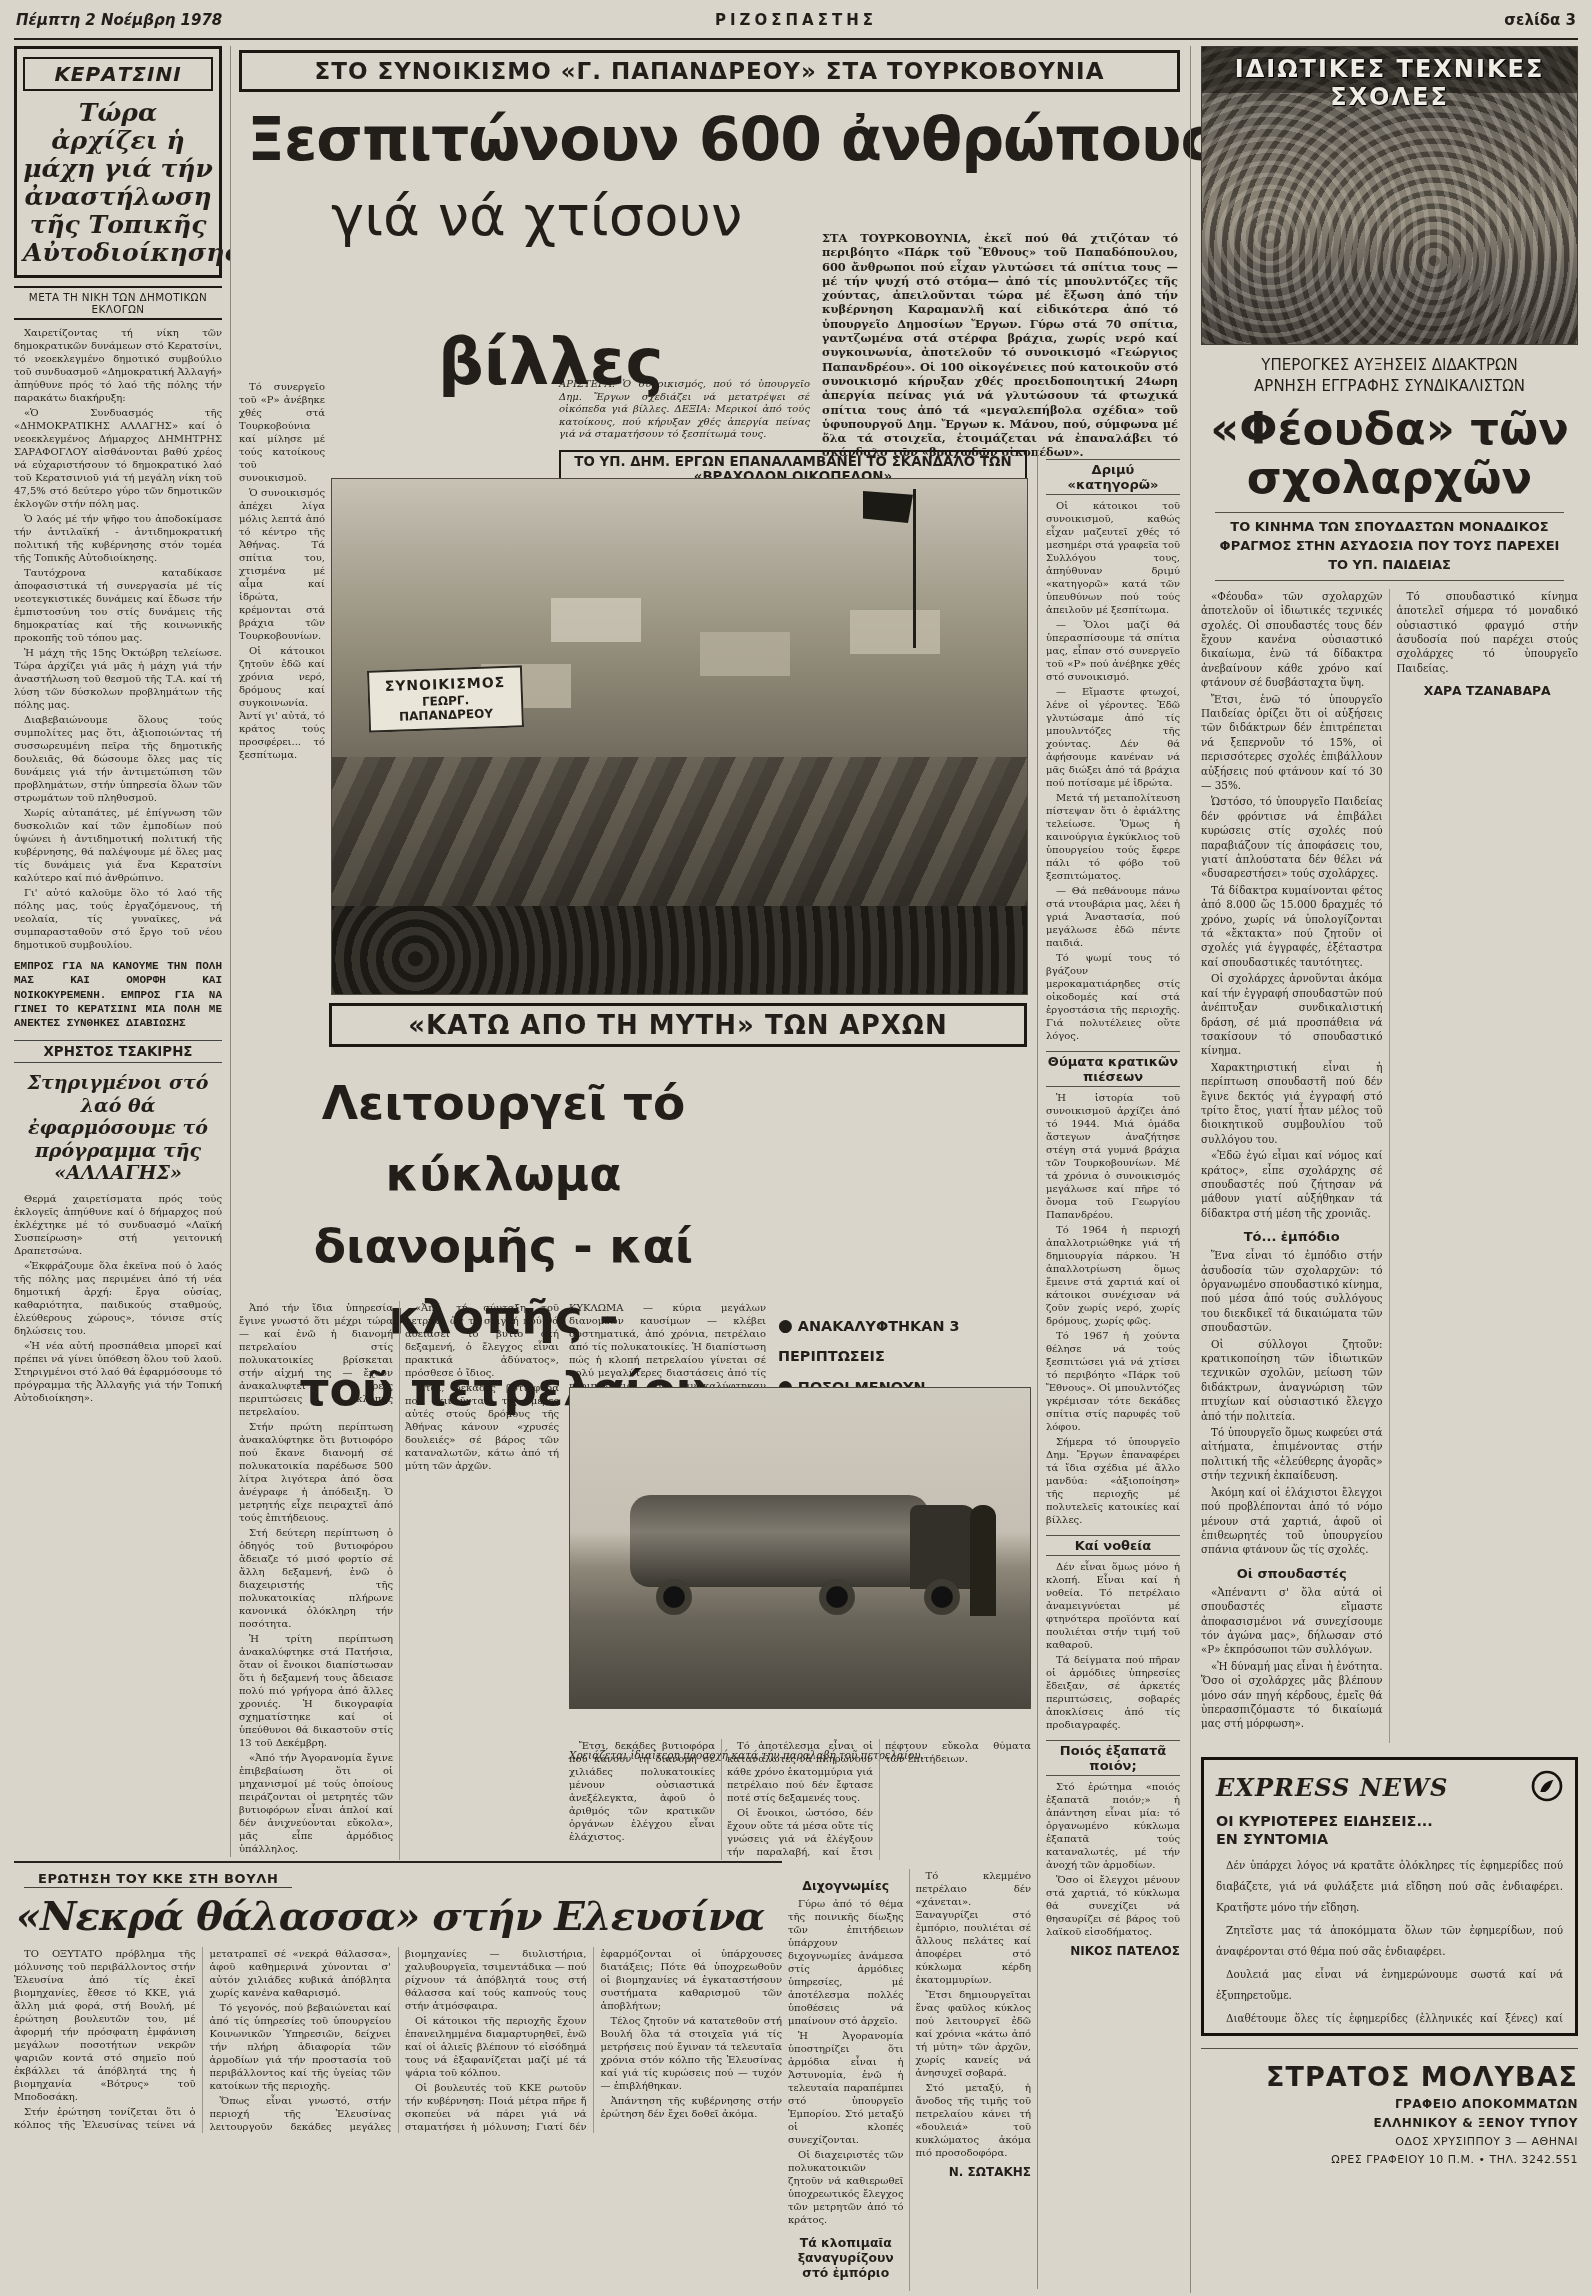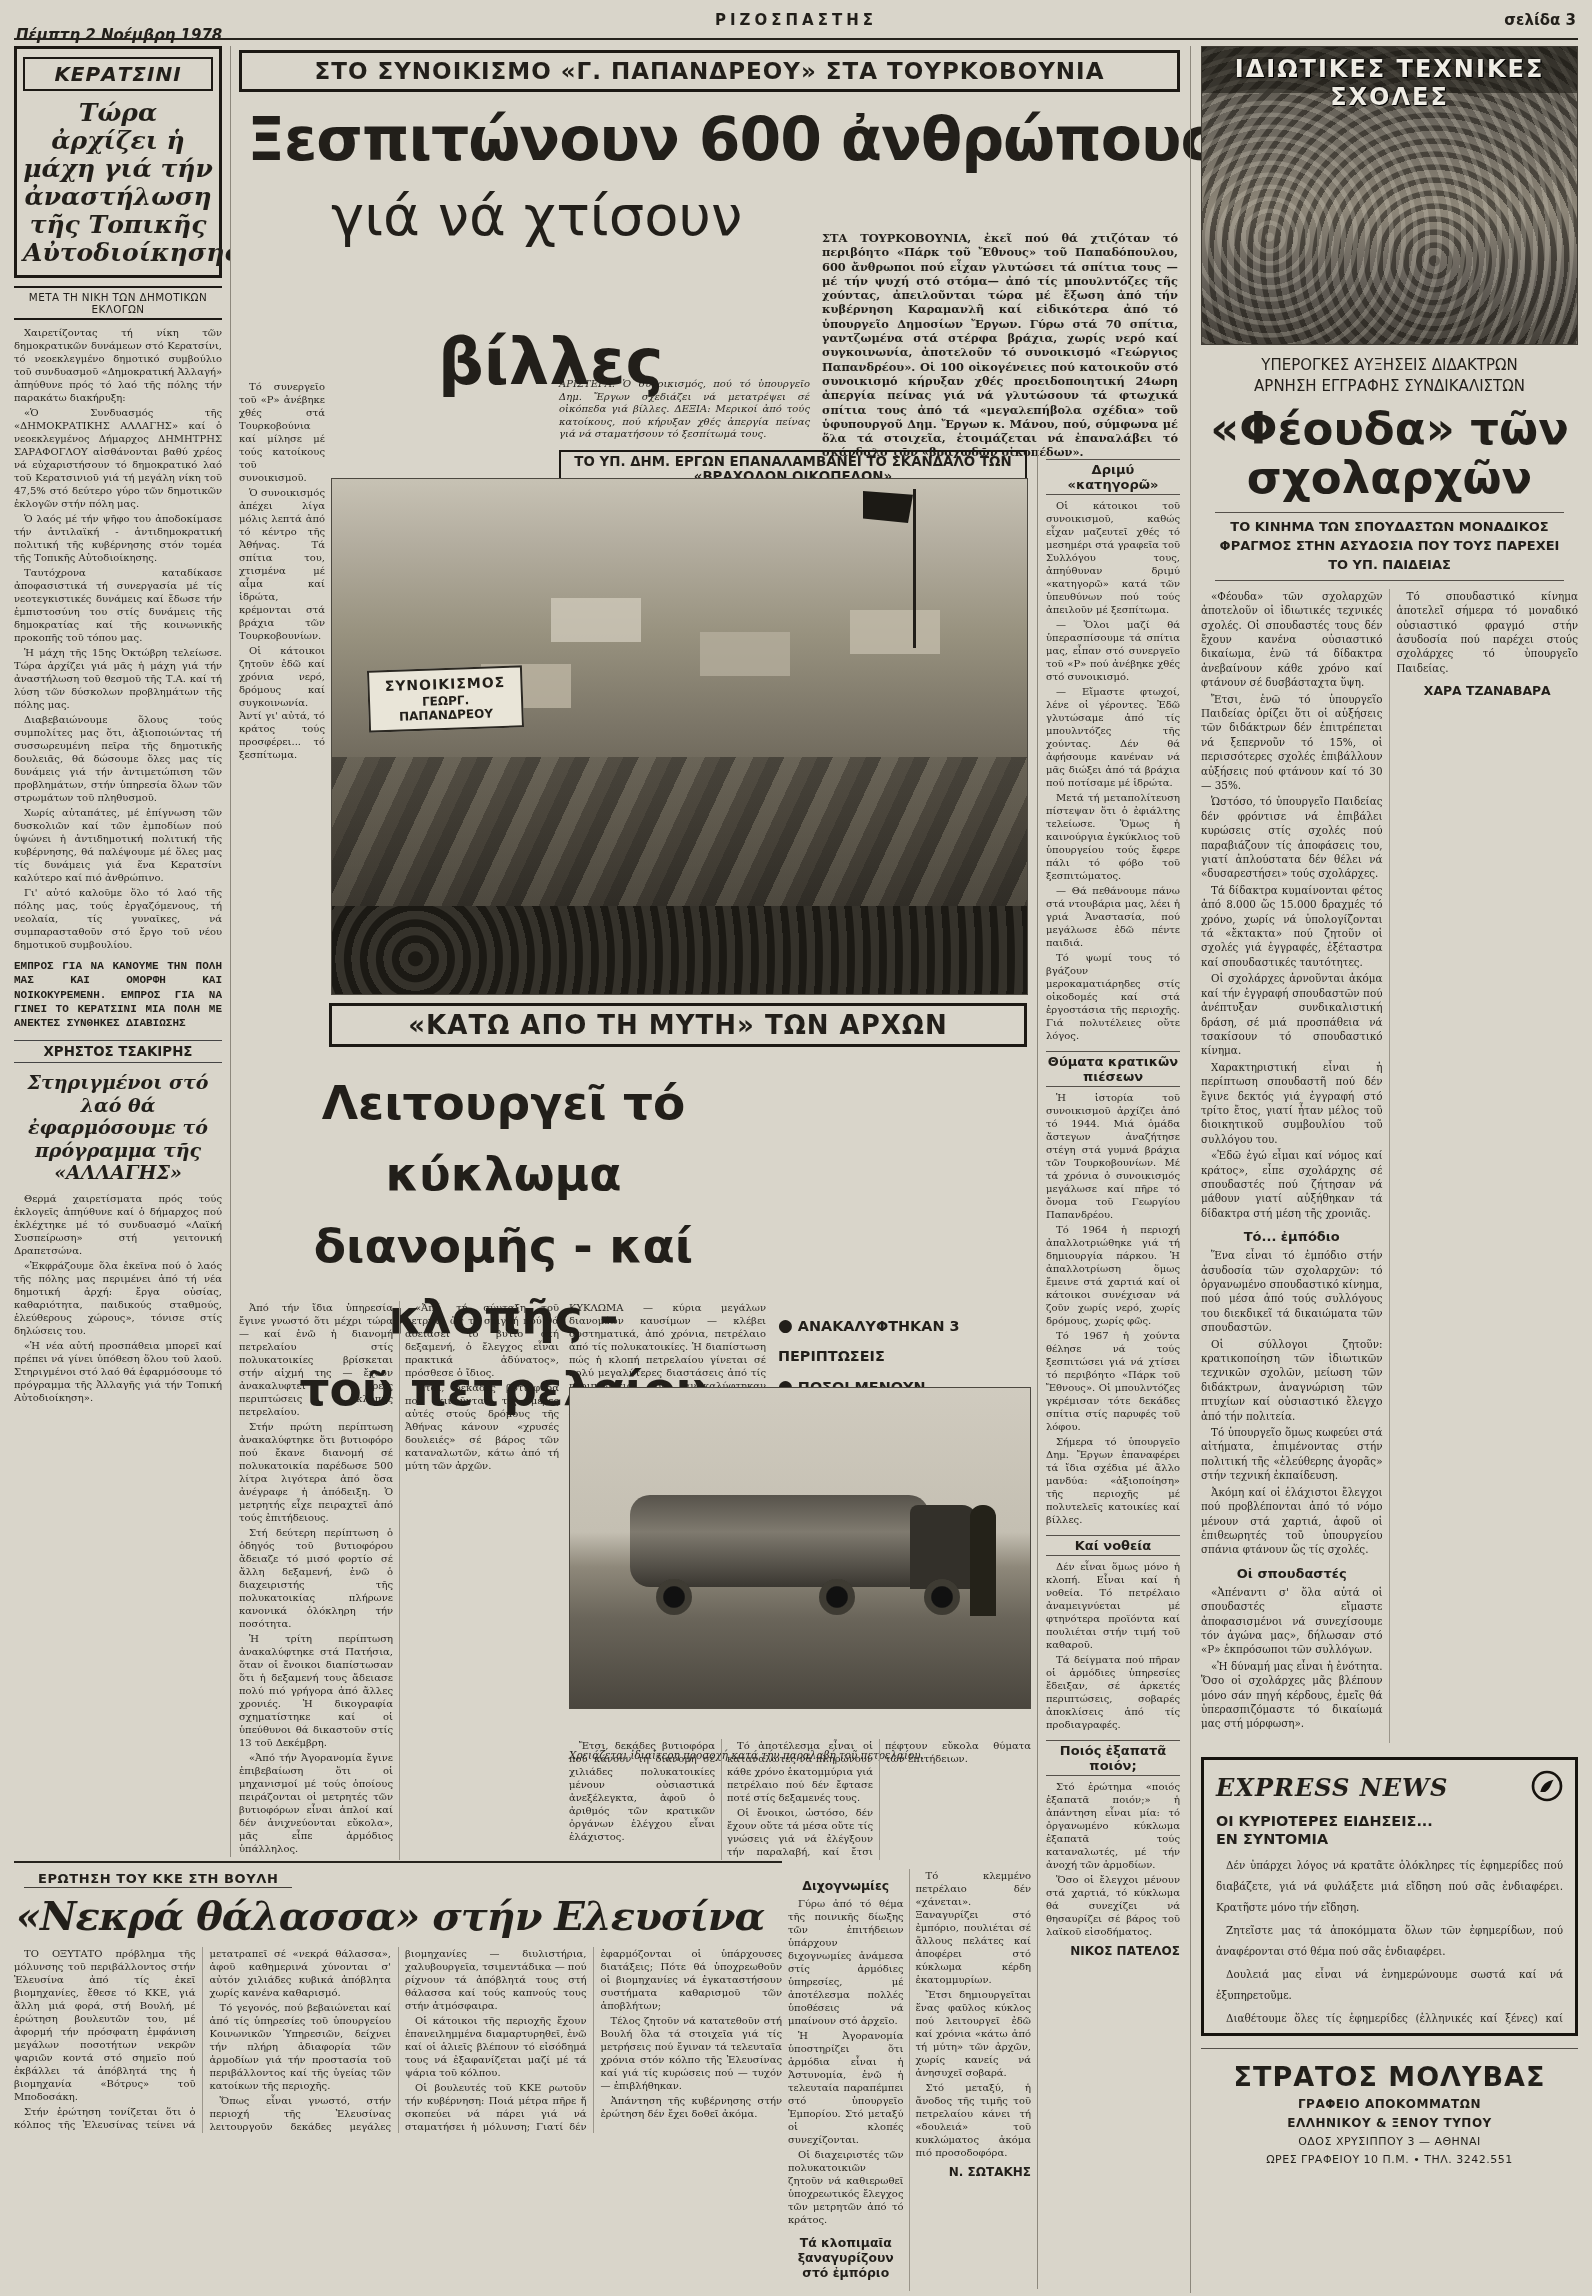--- a/index.html
+++ b/index.html
@@ -2,21 +2,21 @@
 <html><head>
 <meta charset="utf-8">
 <style>
   *{margin:0;padding:0;box-sizing:border-box}
   html,body{background:#a8a49a}
   body{font-family:"DejaVu Serif",serif;color:#221f1a}
   .page{position:relative;width:1592px;height:2296px;background:#d9d5ca;margin:0 auto;overflow:hidden}
 
   
   .topbar{position:absolute;left:14px;top:8px;width:1564px;height:26px;font-family:"DejaVu Sans",sans-serif;font-weight:bold;font-size:15px}
-  .topbar .date{position:absolute;left:2px;top:18px;font-style:italic}
+  .topbar .date{position:absolute;left:2px;top:3px;font-style:italic}
   .topbar .mtitle{position:absolute;left:0;right:0;top:3px;text-align:center;letter-spacing:4px}
   .topbar .pageno{position:absolute;right:2px;top:3px}
   .toprule{position:absolute;left:14px;top:38px;width:1564px;border-top:2px solid #26231d}
 
   
   .bodytext p{font-size:10px;line-height:13px;text-align:justify;text-indent:10px;margin-bottom:2px}
   .sub{font-family:"DejaVu Sans",sans-serif;font-weight:bold;font-size:13px;text-align:center;margin:9px 0 4px}
   .byline{font-family:"DejaVu Sans",sans-serif;font-weight:bold;font-size:12px;text-align:right;margin-top:6px}
 
   
@@ -90,21 +90,21 @@
   .s-byline{text-align:center;font-family:"DejaVu Sans",sans-serif;font-weight:bold;font-size:12.4px;margin-top:8px}
 
   
   .express{margin-top:14px;border:3px solid #16130e;padding:10px 12px;height:279px;overflow:hidden}
   .x-head{display:flex;align-items:center;justify-content:space-between}
   .x-brand{font-family:"DejaVu Serif",serif;font-weight:bold;font-style:italic;font-size:24px;letter-spacing:1px}
   .x-title{margin-top:6px;font-family:"DejaVu Sans",sans-serif;font-weight:bold;font-size:14.4px;line-height:1.3}
   .x-paras{margin-top:6px}
   .x-paras p{font-size:10.4px;line-height:21px;text-align:justify;text-indent:10px;margin-bottom:2px}
   .x-footer{margin-top:6px;text-align:center;font-family:"DejaVu Sans",sans-serif;font-weight:bold;font-size:12.4px}
-  .molyvas{margin-top:12px;text-align:center;border-top:1px solid #55504a;padding-top:12px}
+  .molyvas{margin-top:12px;text-align:right;border-top:1px solid #55504a;padding-top:12px}
   .mv-name{font-family:"DejaVu Sans",sans-serif;font-weight:bold;font-size:27px;letter-spacing:1px}
   .mv-line{font-family:"DejaVu Sans",sans-serif;font-weight:bold;font-size:12px;margin-top:5px;letter-spacing:0.5px}
   .mv-line.light{font-weight:normal;font-size:11px}
 
   
   .eleusina{position:absolute;left:14px;top:1861px;width:768px;height:434px;border-top:2px solid #26231d;padding-top:5px;overflow:hidden}
   .e-kicker{display:inline-block;margin-left:10px;text-align:center;font-family:"DejaVu Sans",sans-serif;font-weight:bold;font-size:13px;letter-spacing:0.6px;border-bottom:1px solid #44403a;padding:1px 14px}
   .e-headline{margin:4px 0 8px 2px;font-weight:bold;font-style:italic;font-size:40px;letter-spacing:-1px}
   .e-body{column-count:4;column-gap:14px;column-rule:1px solid #9a958a}
 </style>

